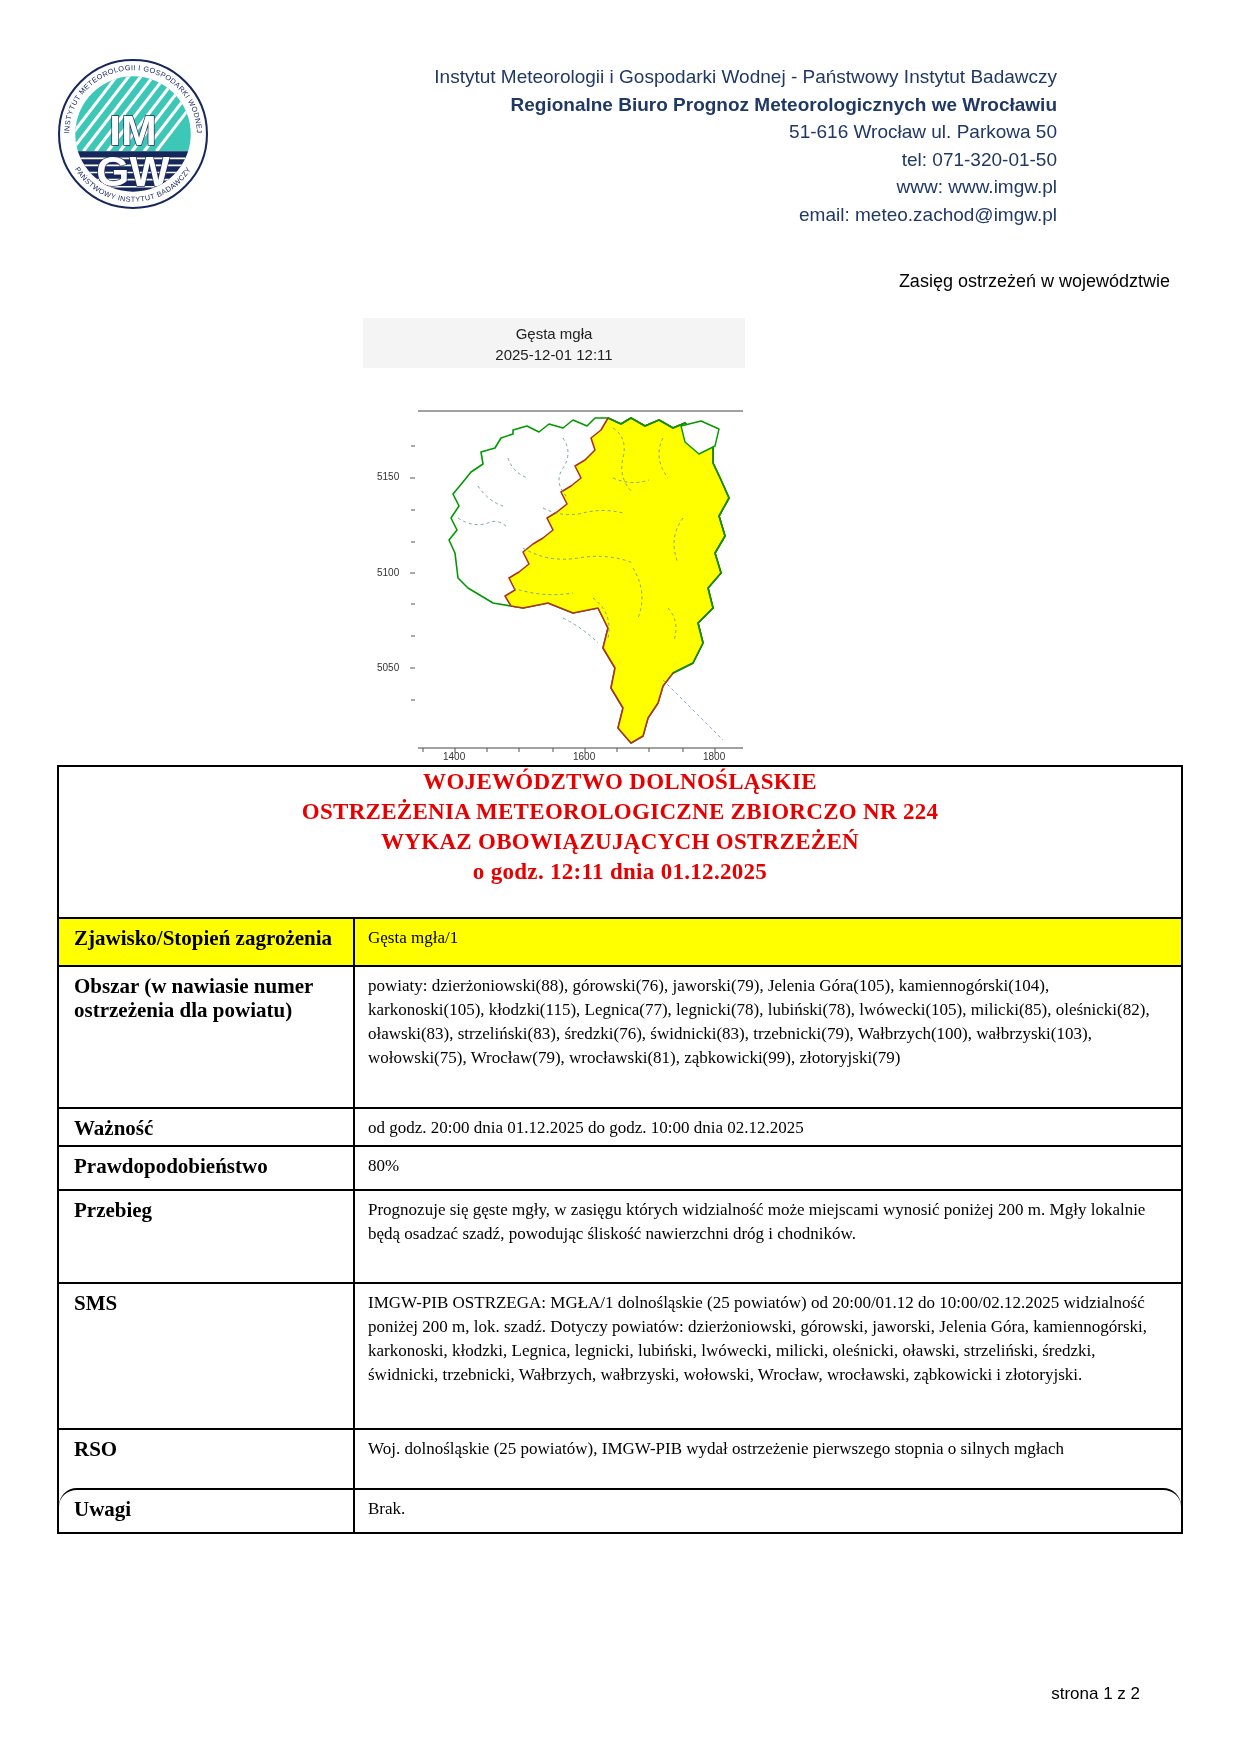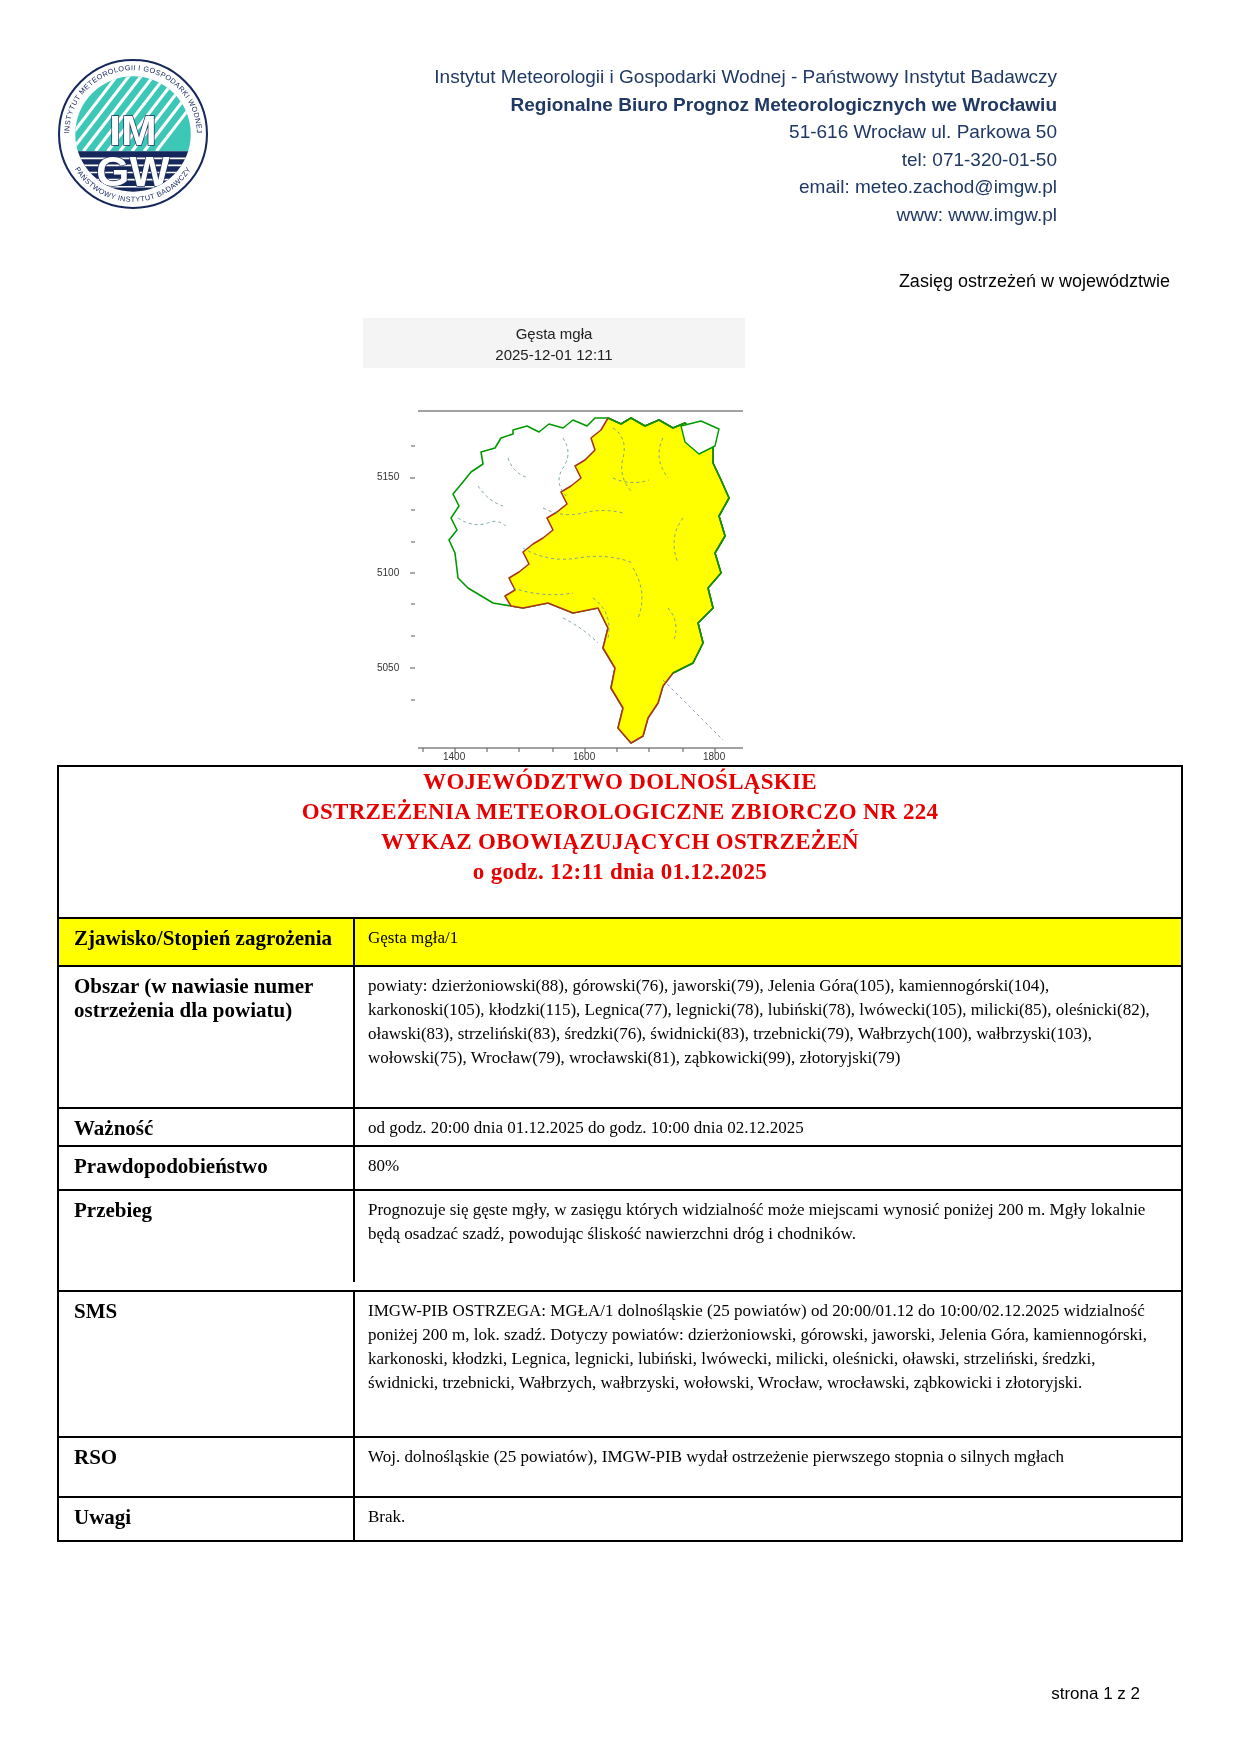--- a/index.html
+++ b/index.html
@@ -41,23 +41,23 @@
   .t-label{
     width:296px;flex:0 0 296px;border-right:2px solid #000000;box-sizing:border-box;
     font-weight:bold;font-size:21px;line-height:24px;padding:7px 8px 5px 15px;
   }
   .t-value{flex:1;font-size:17px;line-height:24px;padding:7px 20px 5px 13px;box-sizing:border-box;}
   .r-phen{background:#ffff00;min-height:48px;}
   .r-obszar{min-height:142px;}
   .r-waznosc{min-height:35px;}
   .r-prawdo{min-height:44px;}
   .r-przebieg{min-height:93px;}
-  .r-sms{min-height:146px;margin-top:8px;}
+  .r-sms{min-height:146px;}
   .r-rso{min-height:60px;}
-  .r-uwagi{min-height:44px;}
+  .r-uwagi{min-height:44px;border-radius:18px;}
   
   .page-footer{
     position:absolute;top:1684px;right:100px;
     font-family:"Liberation Sans", sans-serif;font-size:17px;color:#000;
   }
 </style>
 </head>
 <body>
 
 <div class="logo">
@@ -101,22 +101,22 @@
       <textPath href="#arcBot" startOffset="50%" text-anchor="middle">PAŃSTWOWY INSTYTUT BADAWCZY</textPath>
     </text>
   </svg>
 </div>
 
 <div class="header-text">
   <div>Instytut Meteorologii i Gospodarki Wodnej - Państwowy Instytut Badawczy</div>
   <div class="bold">Regionalne Biuro Prognoz Meteorologicznych we Wrocławiu</div>
   <div>51-616 Wrocław ul. Parkowa 50</div>
   <div>tel: 071-320-01-50</div>
+  <div>www: www.imgw.pl</div>
   <div>email: meteo.zachod@imgw.pl</div>
-  <div>www: www.imgw.pl</div>
 </div>
 
 <div class="section-title">Zasięg ostrzeżeń w województwie</div>
 
 <div class="map-panel">
   <div class="map-head">
     <div>Gęsta mgła</div>
     <div>2025-12-01 12:11</div>
   </div>
   <div class="map-body">

